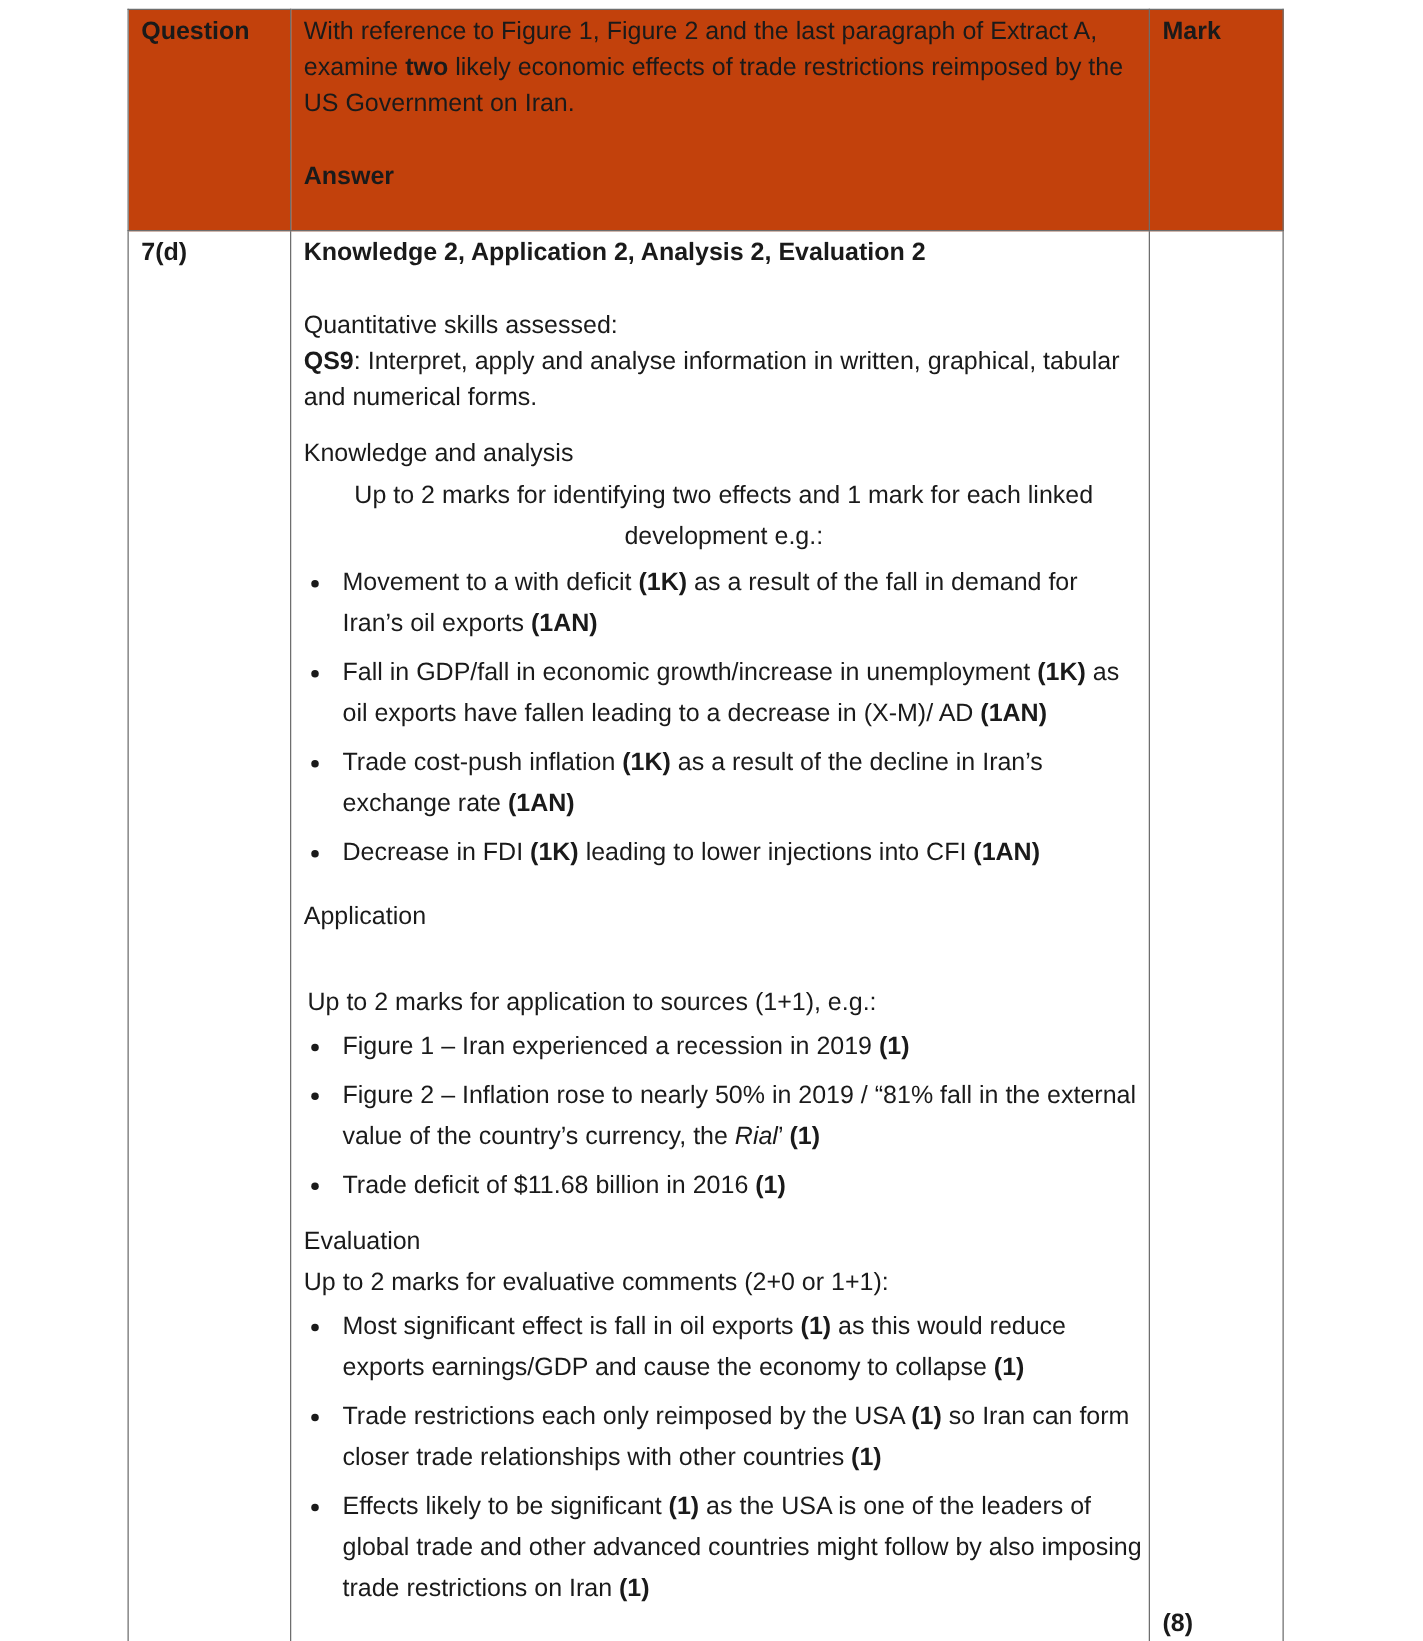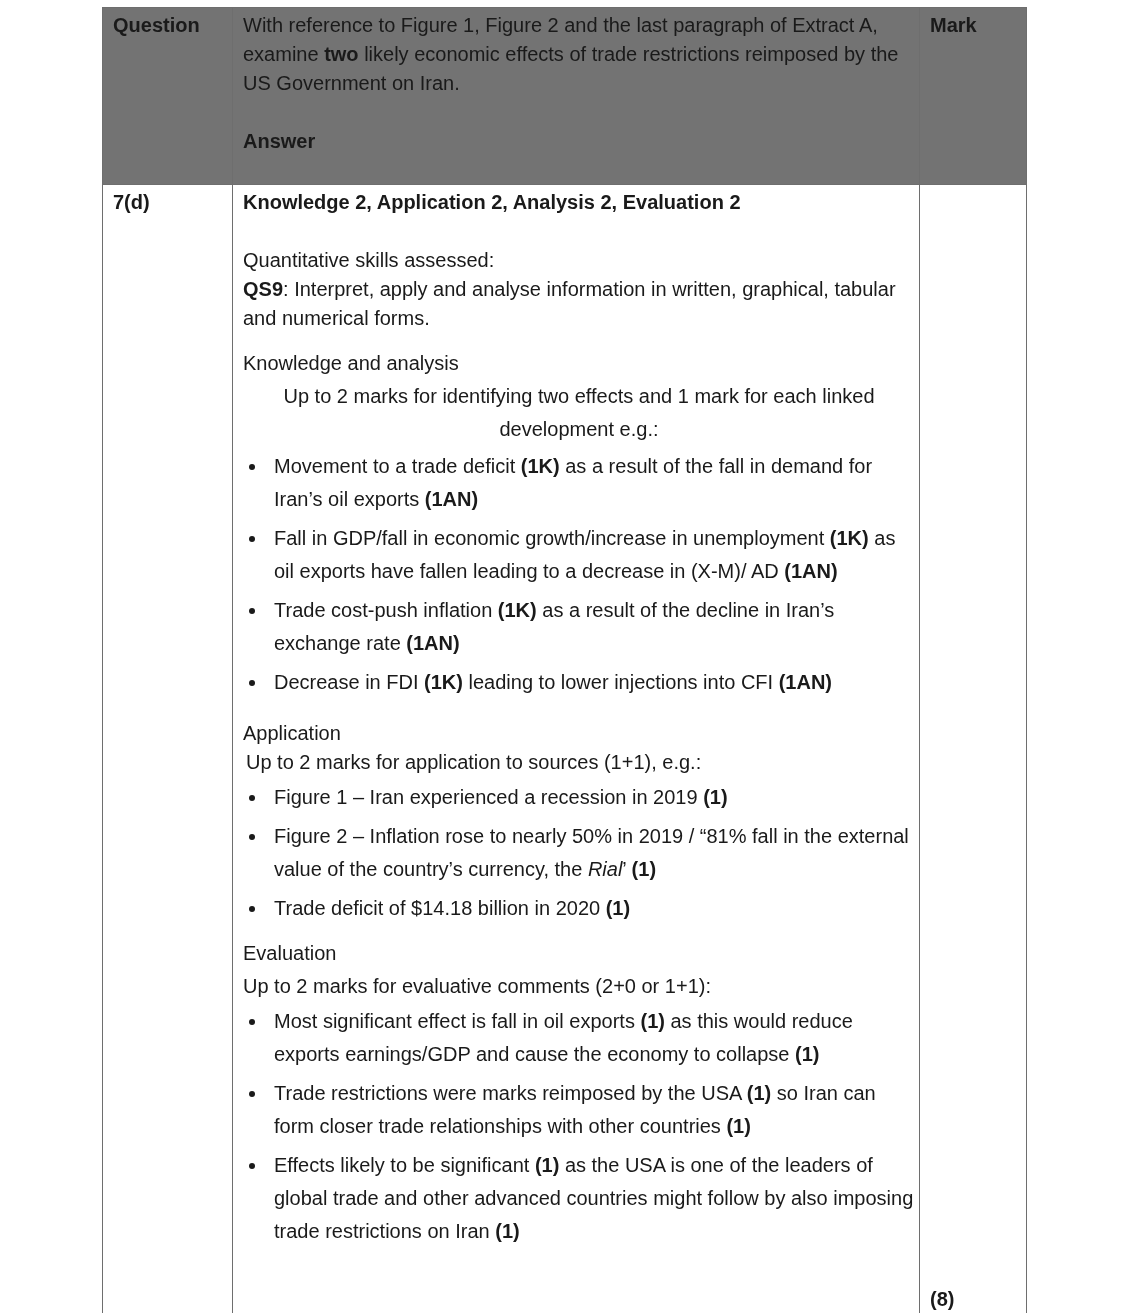--- a/index.html
+++ b/index.html
@@ -10,21 +10,21 @@
     table.ms {
       position: absolute; left: 102px; top: 7px;
       width: 925px; border-collapse: collapse;
       font-size: 20px; line-height: 29px;
     }
     table.ms td {
       border: 1.5px solid #6e6e6e; vertical-align: top; padding: 0;
     }
     .col-q { width: 119px; }
     .col-m { width: 96px; }
-    .head td { background: #737373; height: 173px; }
+    .head td { background: #c2410c; height: 173px; }
     .cell-q { padding: 3px 0 0 10px !important; }
     .cell-m { padding: 3px 0 0 10px !important; }
     .cell-a { padding: 3px 4px 0 10px !important; }
     .body-row td { height: 1126px; }
     b, .b { font-weight: bold; }
     .gap { height: 29px; }
     .h-sec { font-weight: normal; margin-top: 10px; }
     .sec-intro { line-height: 33px; }
     ul.bl { list-style: none; margin: 4px 0 0 0; padding: 0; }
     ul.bl li { position: relative; padding-left: 31px; line-height: 33px; margin-bottom: 6px; }
@@ -57,39 +57,39 @@
     </td>
     <td class="cell-a">
       <div class="b">Knowledge 2, Application 2, Analysis 2, Evaluation 2</div>
       <div class="gap"></div>
       <div>Quantitative skills assessed:</div>
       <div><b>QS9</b><span>: Interpret, apply and analyse information in written, graphical, tabular and numerical forms.</span></div>
 
       <div class="h-sec" style="margin-top:16px;">Knowledge and analysis</div>
       <div class="sec-intro" style="margin-top:2px;text-align:center;">Up to 2 marks for identifying two effects and 1 mark for each linked development e.g.:</div>
       <ul class="bl">
-        <li><span class="dot"></span><span>Movement to a trade deficit </span><b>(1K)</b><span> as a result of the fall in demand for Iran’s oil exports </span><b>(1AN)</b></li>
+        <li><span class="dot"></span><span>Movement to a with deficit </span><b>(1K)</b><span> as a result of the fall in demand for Iran’s oil exports </span><b>(1AN)</b></li>
         <li><span class="dot"></span><span>Fall in GDP/fall in economic growth/increase in unemployment </span><b>(1K)</b><span> as oil exports have fallen leading to a decrease in (X-M)/ AD </span><b>(1AN)</b></li>
         <li><span class="dot"></span><span>Trade cost-push inflation </span><b>(1K)</b><span> as a result of the decline in Iran’s exchange rate </span><b>(1AN)</b></li>
         <li><span class="dot"></span><span>Decrease in FDI </span><b>(1K)</b><span> leading to lower injections into CFI </span><b>(1AN)</b></li>
       </ul>
 
       <div class="h-sec" style="margin-top:20px;">Application</div>
-      <div style="padding-left:3px;">Up to 2 marks for application to sources (1+1), e.g.:</div>
+      <div style="padding-left:3px;margin-top:40px;">Up to 2 marks for application to sources (1+1), e.g.:</div>
       <ul class="bl">
         <li><span class="dot"></span><span>Figure 1 – Iran experienced a recession in 2019 </span><b>(1)</b></li>
         <li><span class="dot"></span><span>Figure 2 – Inflation rose to nearly 50% in 2019 / “81% fall in the external value of the country’s currency, the </span><i>Rial</i><span>’ </span><b>(1)</b></li>
-        <li><span class="dot"></span><span>Trade deficit of $14.18 billion in 2020 </span><b>(1)</b></li>
+        <li><span class="dot"></span><span>Trade deficit of $11.68 billion in 2016 </span><b>(1)</b></li>
       </ul>
 
       <div class="h-sec" style="margin-top:14px;">Evaluation</div>
       <div style="margin-top:4px;">Up to 2 marks for evaluative comments (2+0 or 1+1):</div>
       <ul class="bl">
         <li><span class="dot"></span><span>Most significant effect is fall in oil exports </span><b>(1)</b><span> as this would reduce exports earnings/GDP and cause the economy to collapse </span><b>(1)</b></li>
-        <li><span class="dot"></span><span>Trade restrictions were marks reimposed by the USA </span><b>(1)</b><span> so Iran can form closer trade relationships with other countries </span><b>(1)</b></li>
+        <li><span class="dot"></span><span>Trade restrictions each only reimposed by the USA </span><b>(1)</b><span> so Iran can form closer trade relationships with other countries </span><b>(1)</b></li>
         <li><span class="dot"></span><span>Effects likely to be significant </span><b>(1)</b><span> as the USA is one of the leaders of global trade and other advanced countries might follow by also imposing trade restrictions on Iran </span><b>(1)</b></li>
       </ul>
     </td>
     <td class="col-m cell-m" style="vertical-align:bottom; padding-bottom:28px !important;">
       <span class="b">(8)</span>
     </td>
   </tr>
 </tbody>
   </table>
 

